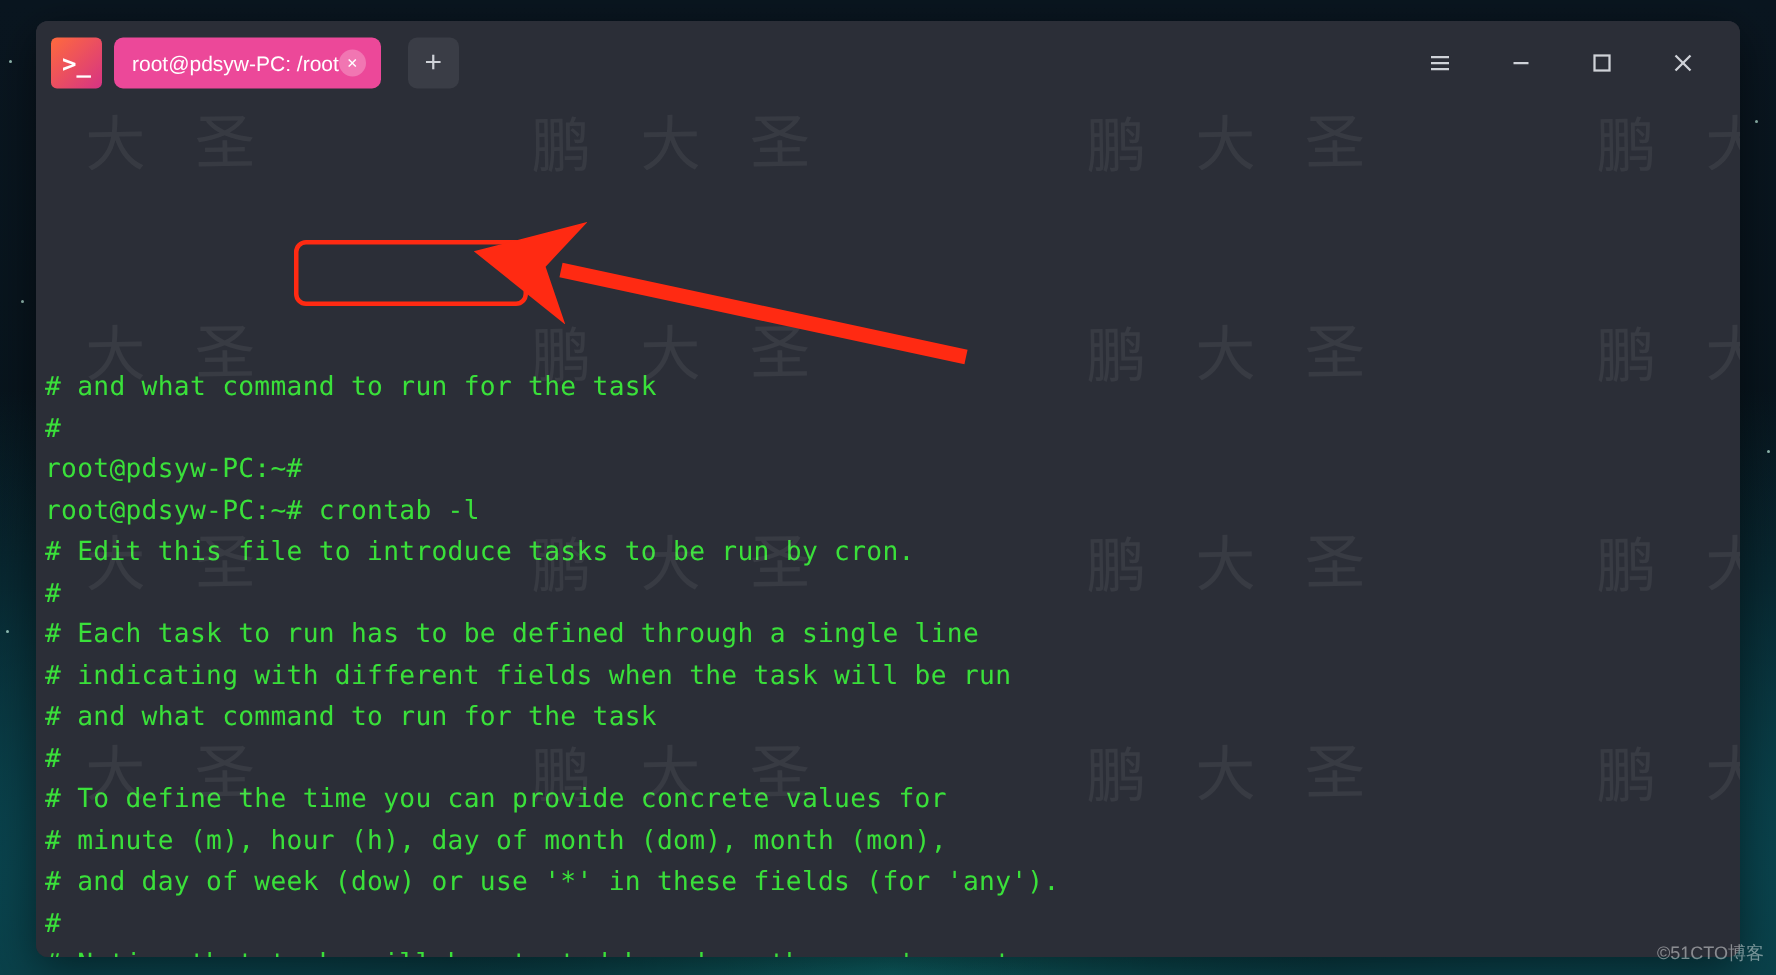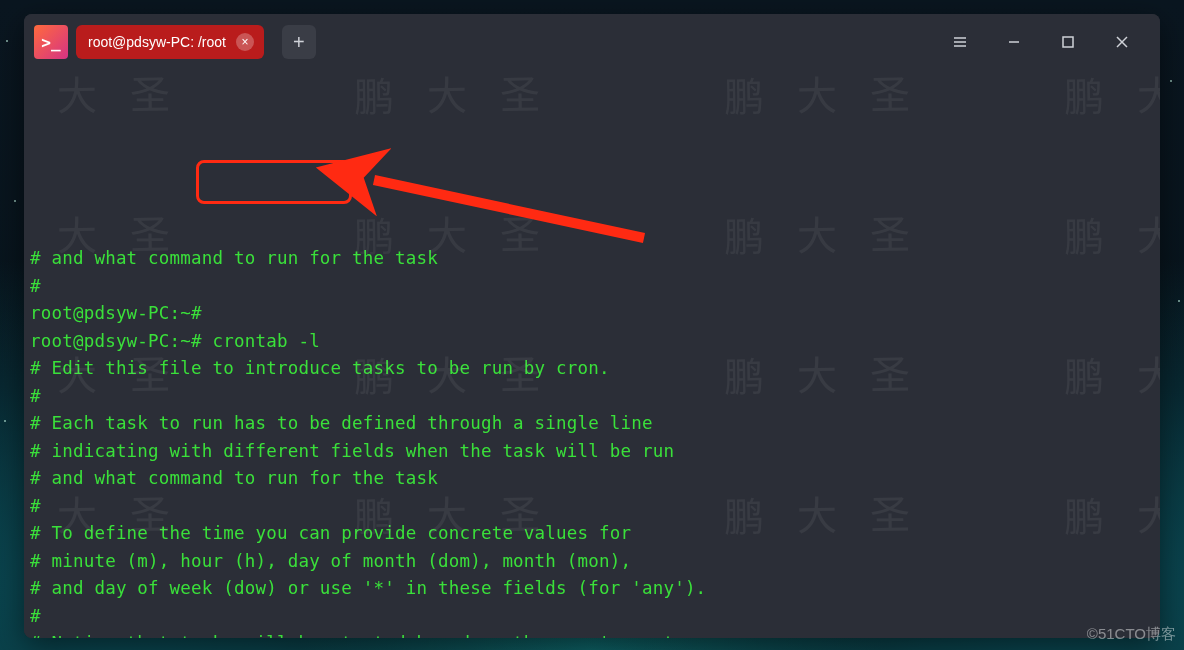--- a/index.html
+++ b/index.html
@@ -48,27 +48,26 @@
   }
   .app-icon {
     width: 34px; height: 34px;
     background: linear-gradient(135deg, #ff6a3d 0%, #d63384 100%);
     border-radius: 4px;
     display:flex; align-items:center; justify-content:center;
     color:#fff; font-weight:bold; font-family: monospace; font-size:16px;
   }
   .tab {
     height: 34px;
-    background: #b91c1c;
+    background: #ec4899;
     color: #fff;
     border-radius: 6px;
     display: flex;
     align-items: center;
     padding: 0 10px 0 12px;
-    gap: 10px;
     font-size: 14px;
   }
   .tab-close {
     width:18px;height:18px;border-radius:50%;
     background:rgba(255,255,255,.25);
     display:flex;align-items:center;justify-content:center;
     font-size:12px;line-height:1;color:#fff;
   }
   .new-tab {
     width:34px;height:34px;border-radius:6px;
@@ -106,21 +105,21 @@
     border:3px solid #ff2a12;
     border-radius:8px;
     pointer-events:none;
   }
   .arrow{
     position:absolute; pointer-events:none;
   }
 
   .corner-credit{
     position:absolute; right:8px; bottom:6px;
-    font-size:15px; color:rgba(255,255,255,.45);
+    font-size:12px; color:rgba(255,255,255,.45);
     font-family:sans-serif;
   }
 </style>
 </head>
 <body>
 
 <div class="desktop">
   <div class="star s1"></div>
     <div class="star s2"></div>
     <div class="star s3"></div>

